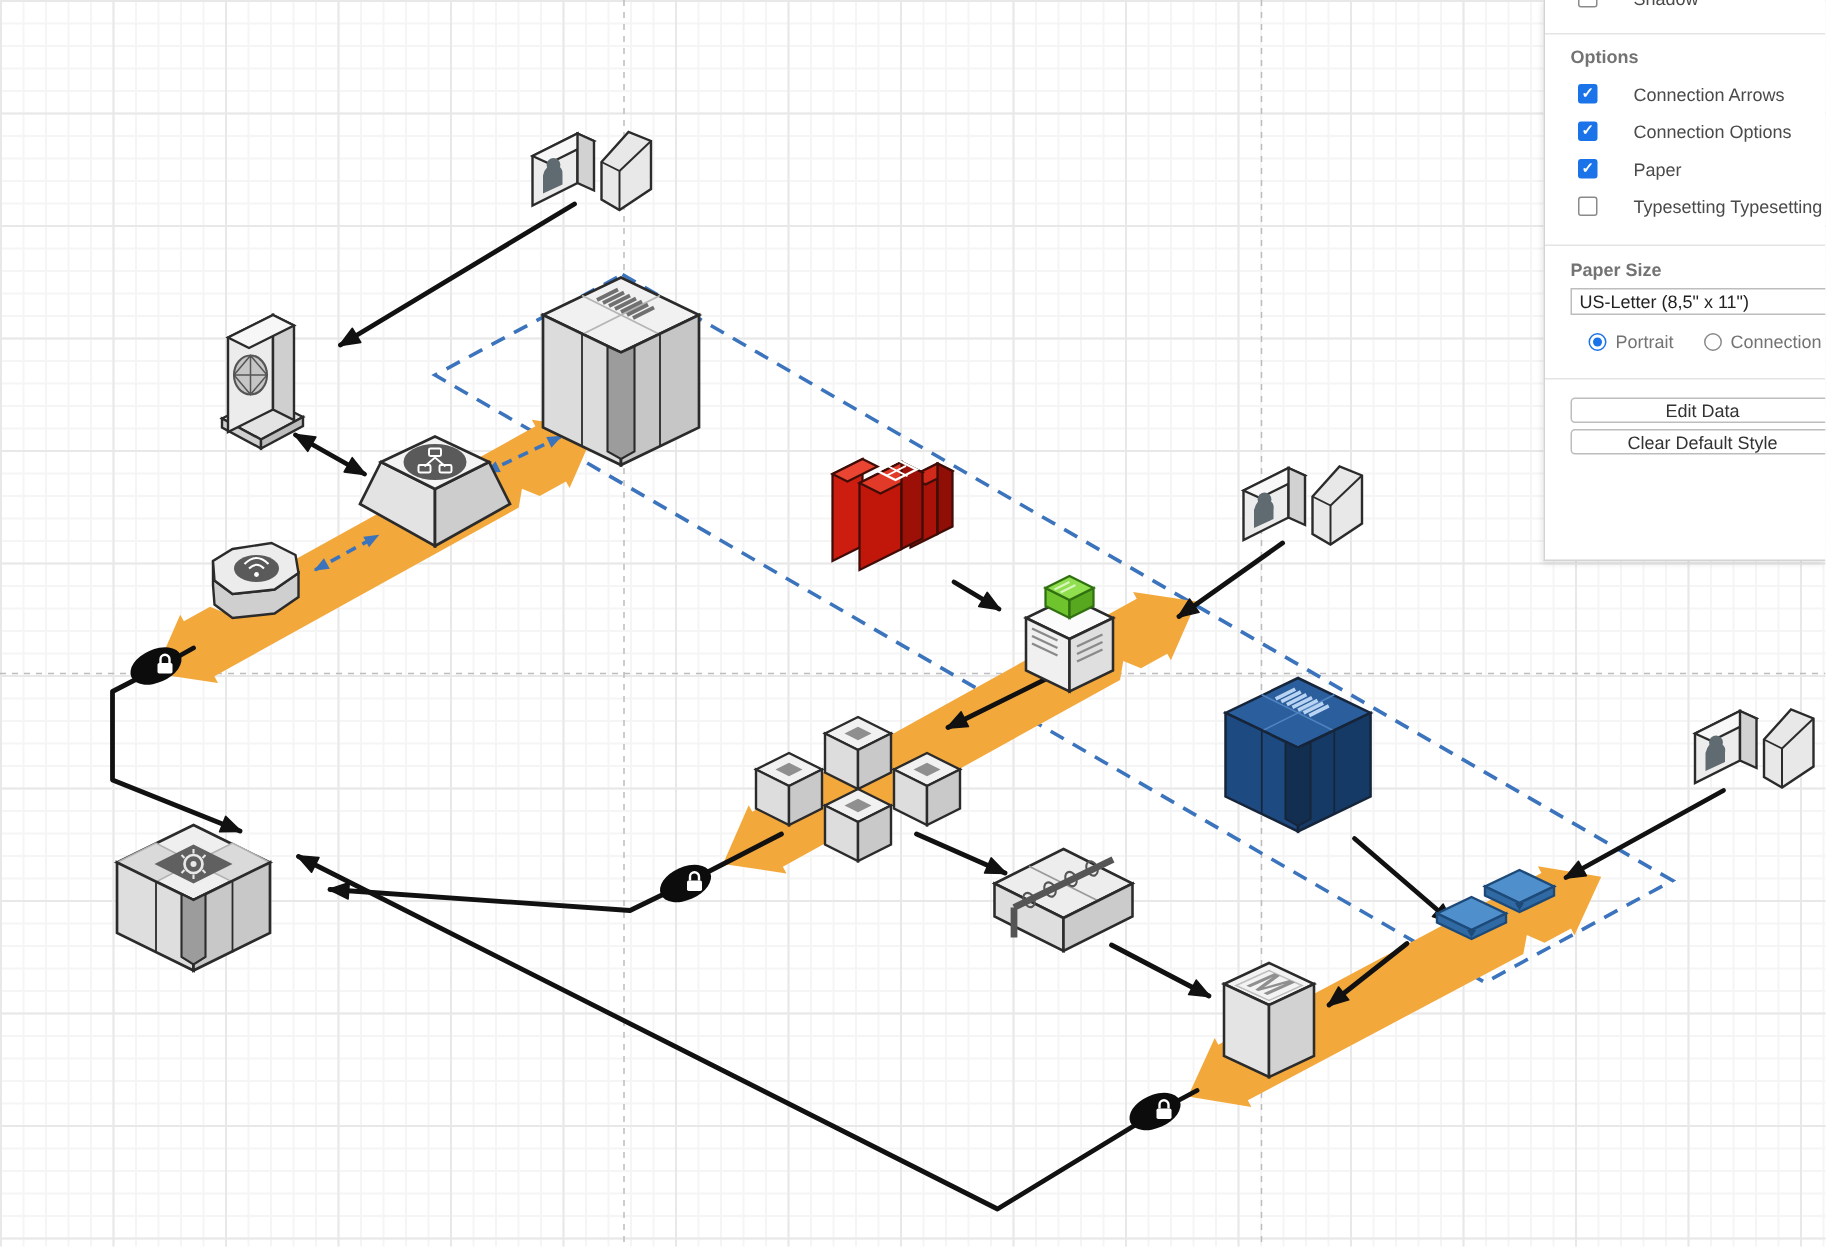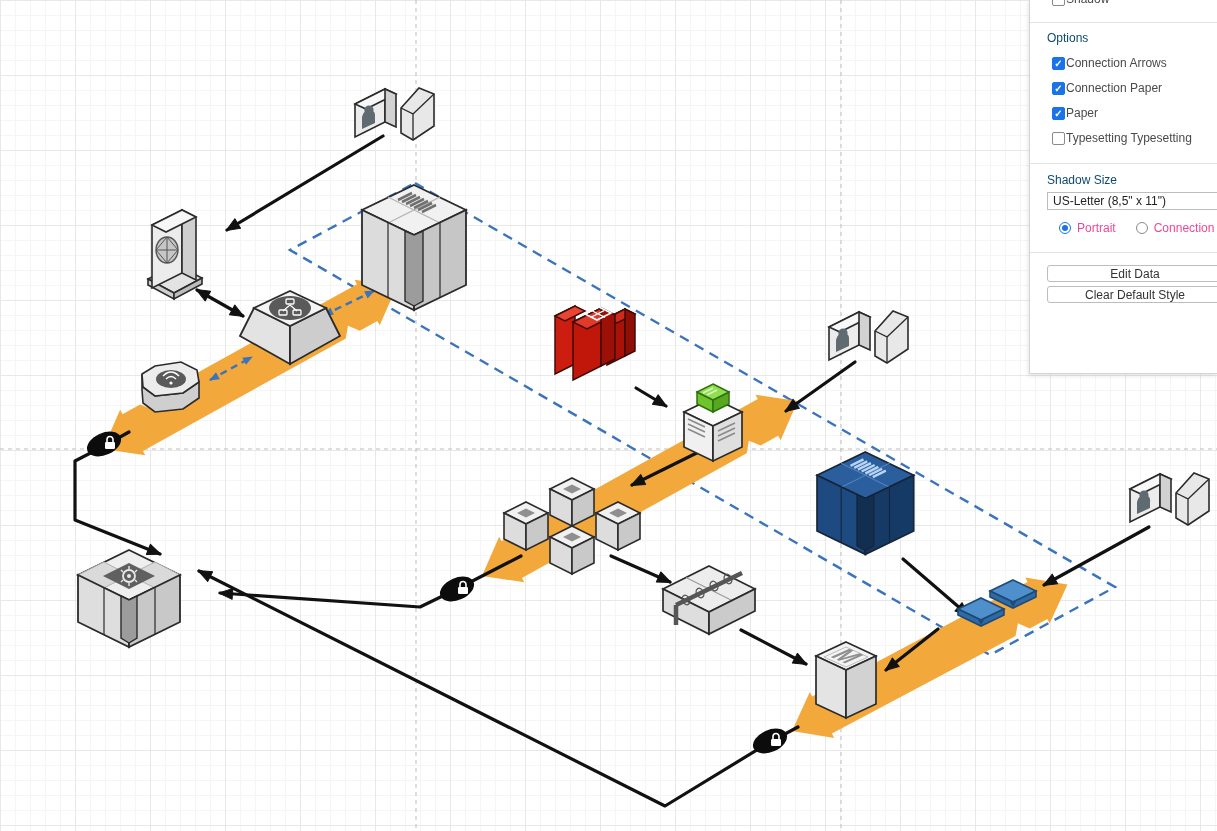--- a/index.html
+++ b/index.html
@@ -16,35 +16,35 @@
   }
   .canvas-svg{position:absolute;left:0;top:0;}
   
   .panel{
     position:absolute;top:0;right:0;width:187px;height:373px;background:#fff;
     border-left:1px solid #d4d4d4;border-bottom:1px solid #d4d4d4;
     box-shadow:-1px 2px 4px rgba(0,0,0,.10);
     font-size:12px;color:#474747;overflow:hidden;z-index:10;
   }
   .panel .hr{position:absolute;left:0;right:0;height:0;border-top:1px solid #e4e4e4;}
-  .panel h4{position:absolute;left:17px;margin:0;font-size:12px;font-weight:normal;color:#0c4a6e;}
-  .optrow{position:absolute;left:22px;display:flex;align-items:flex-end;gap:1px;height:14px;}
+  .panel h4{position:absolute;left:17px;margin:0;font-size:12px;font-weight:bold;color:#737373;}
+  .optrow{position:absolute;left:22px;display:flex;align-items:flex-start;gap:24px;height:14px;}
   .cb{width:13px;height:13px;box-sizing:border-box;border:1px solid #8a8a8a;border-radius:2px;background:#fff;
       display:flex;align-items:center;justify-content:center;flex:0 0 auto;cursor:pointer;}
   .cb.checked{background:#1a73e8;border-color:#1a73e8;}
   .cb.checked::after{content:"✓";color:#fff;font-size:10px;font-weight:bold;line-height:1;}
   .optrow label{color:#4a4a4a;white-space:nowrap;}
   .select{position:absolute;left:17px;width:176px;height:18px;box-sizing:border-box;border:1px solid #bdbdbd;
       background:#fff;display:flex;align-items:center;padding-left:5px;color:#222;cursor:pointer;white-space:nowrap;}
   .radiorow{position:absolute;left:29px;display:flex;align-items:center;gap:6px;height:13px;}
   .radio{width:12px;height:12px;box-sizing:border-box;border:1px solid #8a8a8a;border-radius:50%;background:#fff;
       display:flex;align-items:center;justify-content:center;cursor:pointer;flex:0 0 auto;}
   .radio.checked{border-color:#1a73e8;}
   .radio.checked::after{content:"";width:6px;height:6px;border-radius:50%;background:#1a73e8;}
-  .radiorow label{color:#ec4899;margin-right:14px;}
+  .radiorow label{color:#737373;margin-right:14px;}
   .pbtn{position:absolute;left:17px;width:176px;height:17px;box-sizing:border-box;border:1px solid #bdbdbd;border-radius:3px;
       background:#fff;display:flex;align-items:center;justify-content:center;color:#333;font-size:12px;cursor:pointer;}
   .shadowcut{top:-8px;}
 </style>
 </head>
 <body>
 
 <div class="stage">
 
 <svg class="canvas-svg" width="1217" height="831" viewBox="0 0 1217 831">
@@ -304,34 +304,34 @@
   <div class="hr" style="top:22px"></div>
 
   <h4 style="top:31px">Options</h4>
 
   <div class="optrow" style="top:56px">
     <span class="cb checked"></span>
     <label>Connection Arrows</label>
   </div>
   <div class="optrow" style="top:81px">
     <span class="cb checked"></span>
-    <label>Connection Paper</label>
+    <label>Connection Options</label>
   </div>
   <div class="optrow" style="top:106px">
     <span class="cb checked"></span>
     <label>Paper</label>
   </div>
   <div class="optrow" style="top:131px">
     <span class="cb"></span>
     <label>Typesetting Typesetting</label>
 
   </div>
 
   <div class="hr" style="top:163px"></div>
-  <h4 style="top:173px">Shadow Size</h4>
+  <h4 style="top:173px">Paper Size</h4>
 
   <div class="select" style="top:192px">
     <span>US-Letter (8,5" x 11")</span>
   </div>
 
   <div class="radiorow" style="top:221px">
     <span class="radio checked"></span>
     <label>Portrait</label>
     <span class="radio"></span>
     <label>Connection</label>

